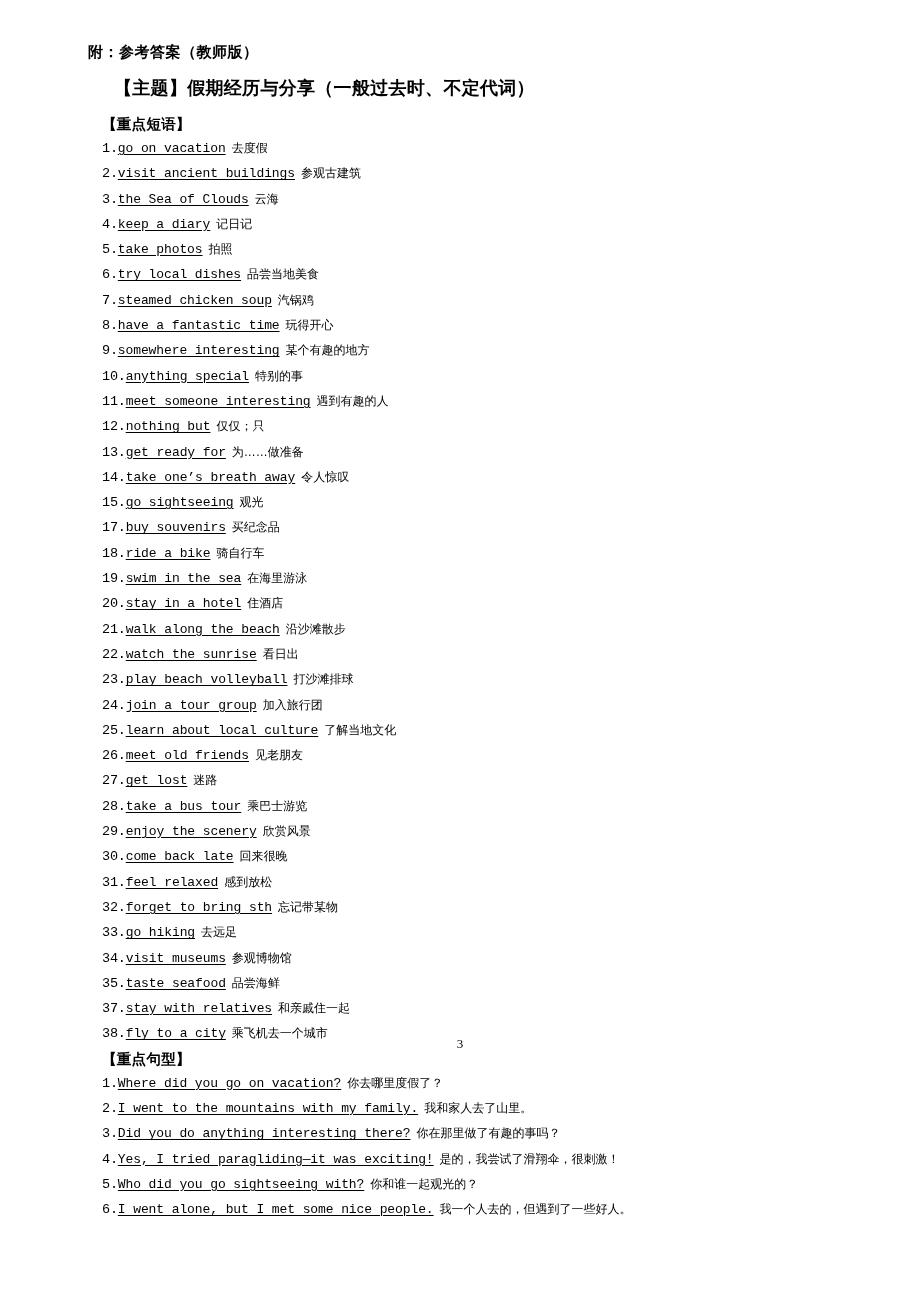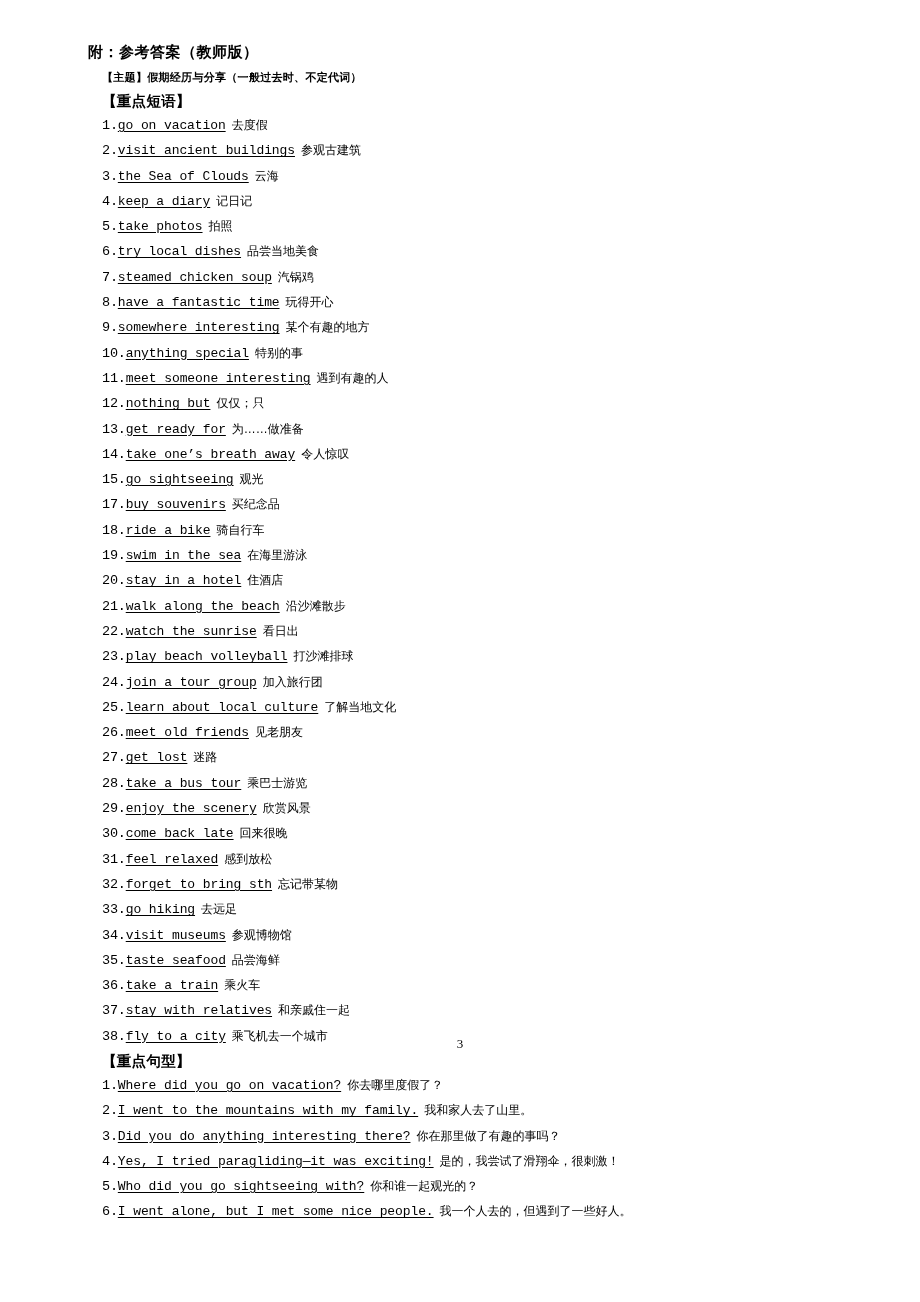--- a/index.html
+++ b/index.html
@@ -34,23 +34,23 @@
     font-weight: bold;
     font-size: 14.5px;
     line-height: 24px;
     margin: 0;
     padding-left: 14px;
     letter-spacing: 0.3px;
   }
   .topic-line {
     font-family: "Liberation Sans", sans-serif;
     font-weight: bold;
-    font-size: 11px;
+    font-size: 18px;
     line-height: 24px;
-    margin: 0;
+    margin: 12px;
     padding-left: 14px;
     letter-spacing: 0.3px;
   }
   ol.items {
     list-style: none;
     margin: 0;
     padding: 0;
   }
   ol.items li {
     line-height: 24.3px;
@@ -130,21 +130,20 @@
       <li><span class="num">26.</span><span class="ans">meet old friends</span><span class="gap"></span><span class="cn">见老朋友</span></li>
       <li><span class="num">27.</span><span class="ans">get lost</span><span class="gap"></span><span class="cn">迷路</span></li>
       <li><span class="num">28.</span><span class="ans">take a bus tour</span><span class="gap"></span><span class="cn">乘巴士游览</span></li>
       <li><span class="num">29.</span><span class="ans">enjoy the scenery</span><span class="gap"></span><span class="cn">欣赏风景</span></li>
       <li><span class="num">30.</span><span class="ans">come back late</span><span class="gap"></span><span class="cn">回来很晚</span></li>
       <li><span class="num">31.</span><span class="ans">feel relaxed</span><span class="gap"></span><span class="cn">感到放松</span></li>
       <li><span class="num">32.</span><span class="ans">forget to bring sth</span><span class="gap"></span><span class="cn">忘记带某物</span></li>
       <li><span class="num">33.</span><span class="ans">go hiking</span><span class="gap"></span><span class="cn">去远足</span></li>
       <li><span class="num">34.</span><span class="ans">visit museums</span><span class="gap"></span><span class="cn">参观博物馆</span></li>
       <li><span class="num">35.</span><span class="ans">taste seafood</span><span class="gap"></span><span class="cn">品尝海鲜</span></li>
-      <li><span class="num">36.</span><span class="ans">take a train</span><span class="gap"></span><span class="cn">乘火车</span></li>
       <li><span class="num">37.</span><span class="ans">stay with relatives</span><span class="gap"></span><span class="cn">和亲戚住一起</span></li>
       <li><span class="num">38.</span><span class="ans">fly to a city</span><span class="gap"></span><span class="cn">乘飞机去一个城市</span></li>
     </ol>
 
   <div class="section-head">【重点句型】</div>
 
   <ol class="items sent-list" id="sentences-list">
       <li><span class="num">1.</span><span class="ans">Where did you go on vacation?</span><span class="gap"></span><span class="cn">你去哪里度假了？</span></li>
       <li><span class="num">2.</span><span class="ans">I went to the mountains with my family.</span><span class="gap"></span><span class="cn">我和家人去了山里。</span></li>
       <li><span class="num">3.</span><span class="ans">Did you do anything interesting there?</span><span class="gap"></span><span class="cn">你在那里做了有趣的事吗？</span></li>

